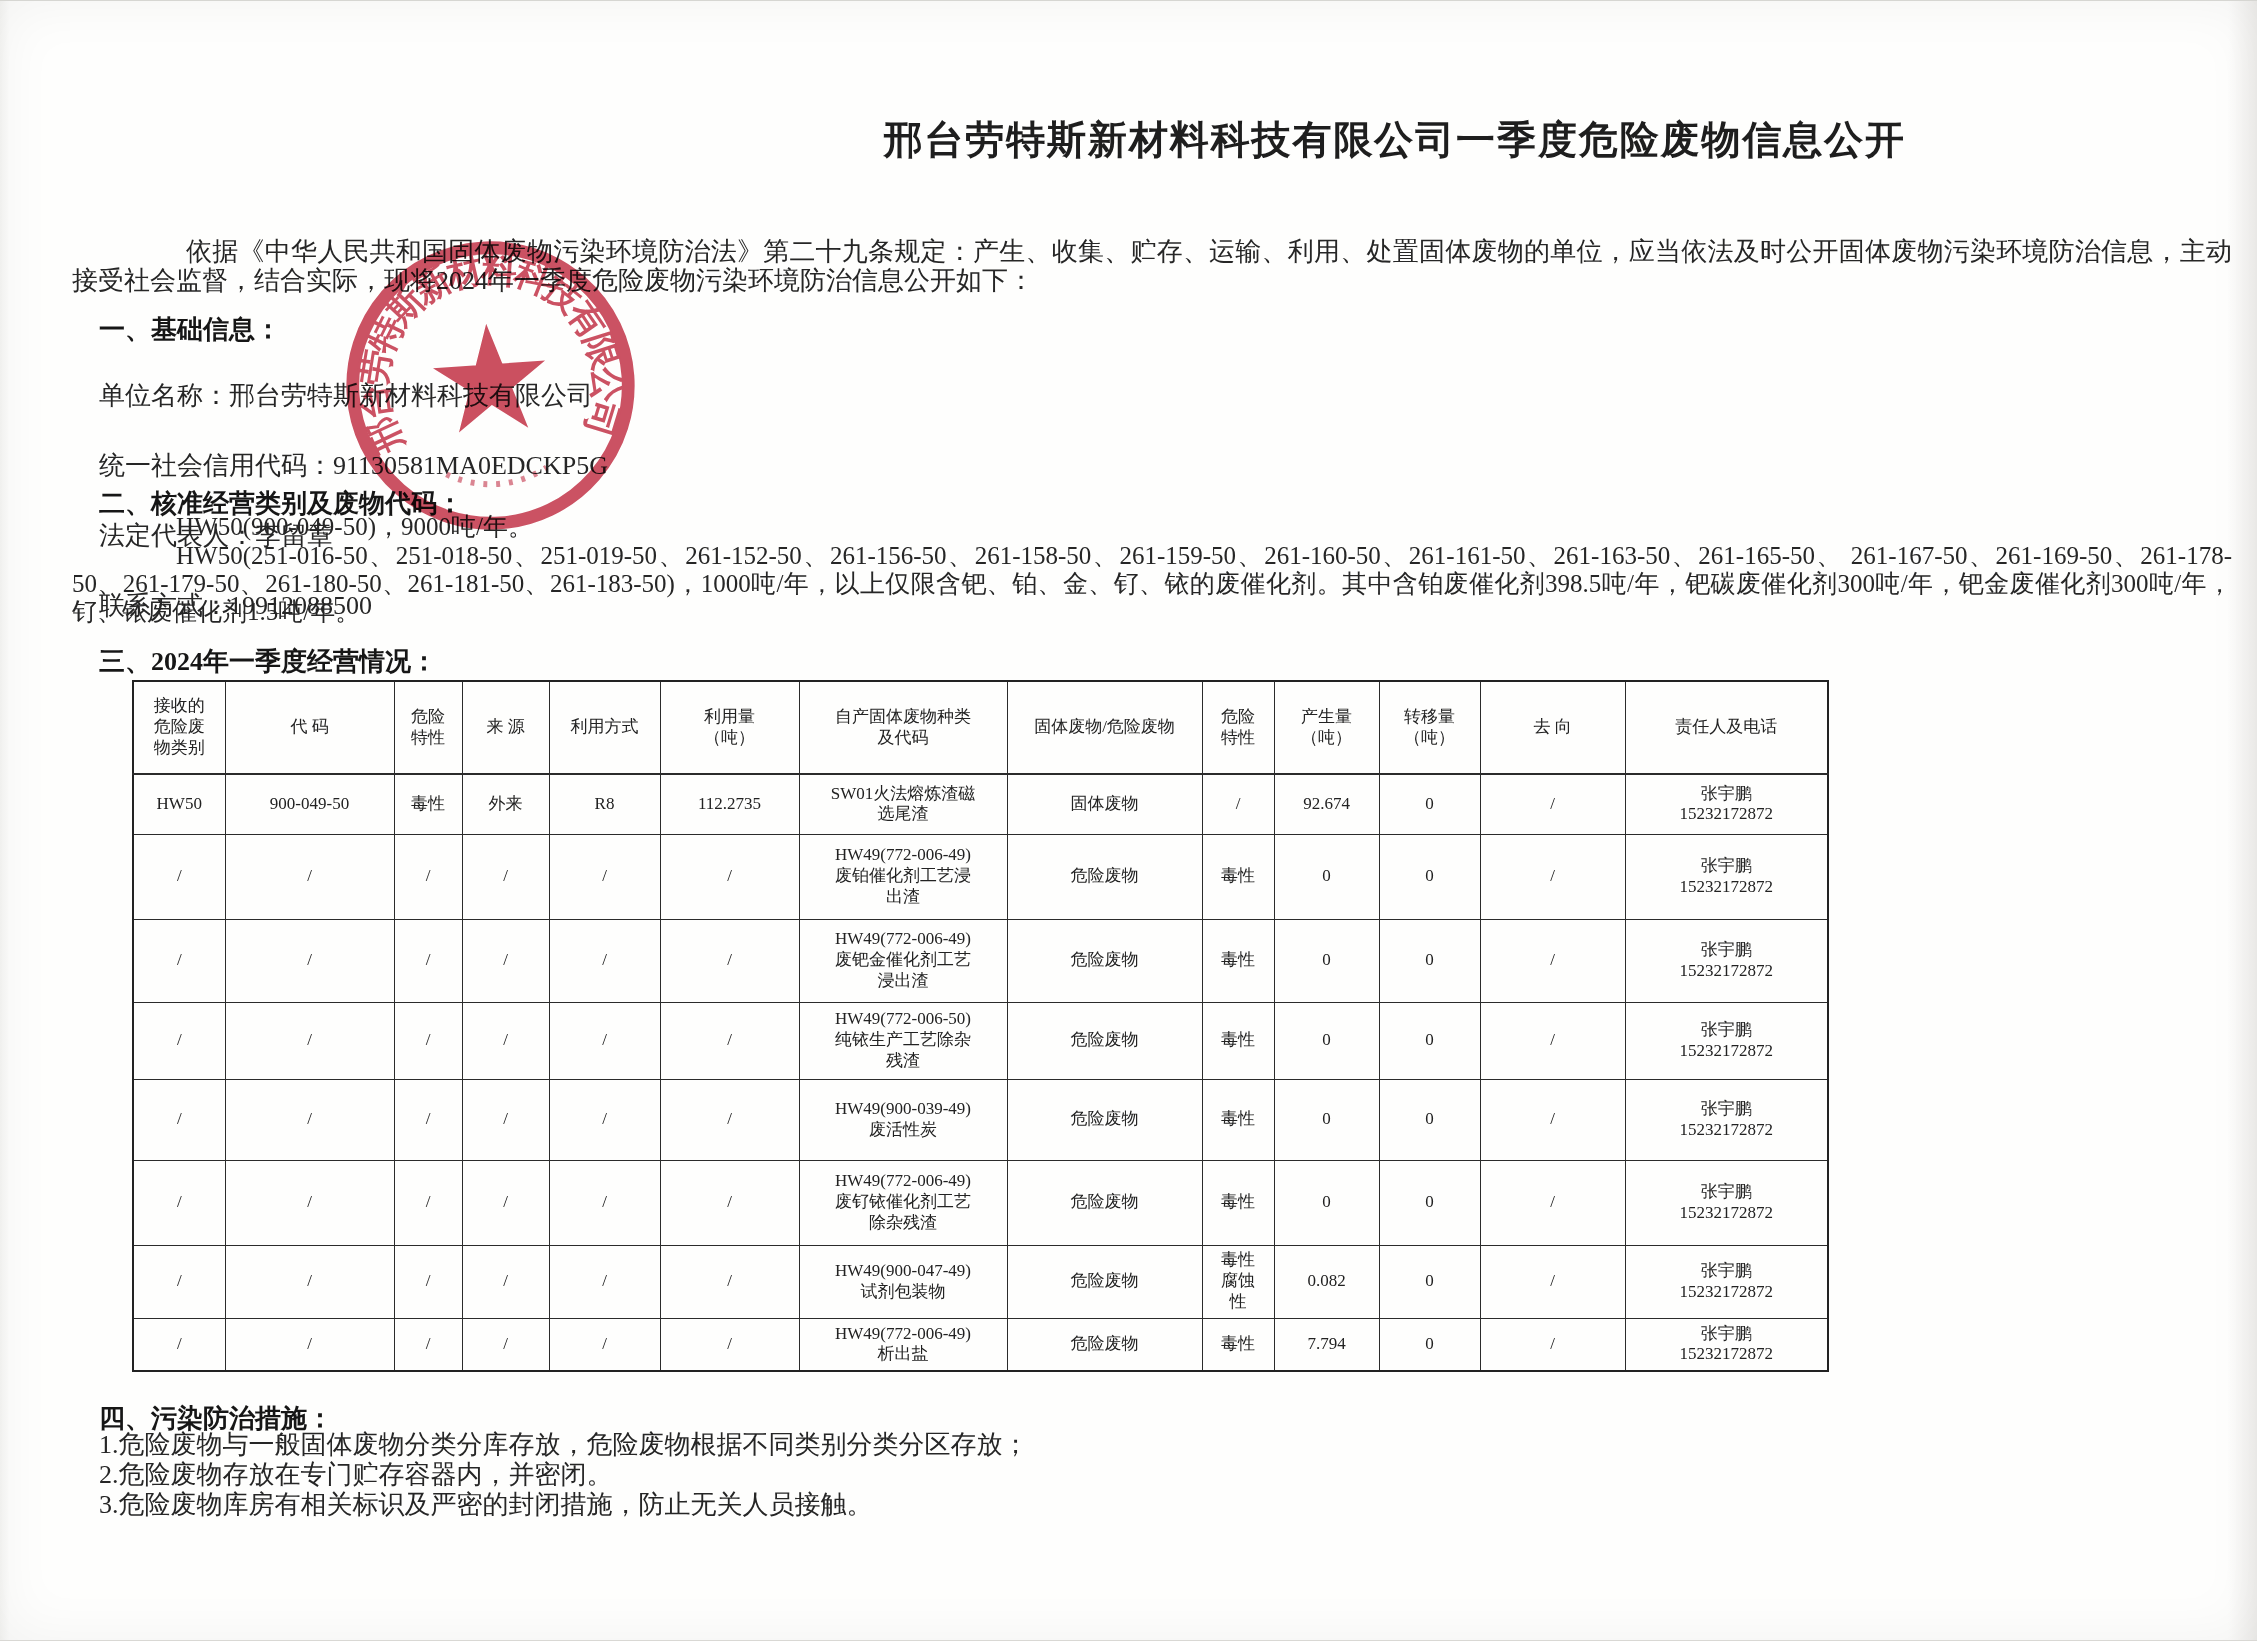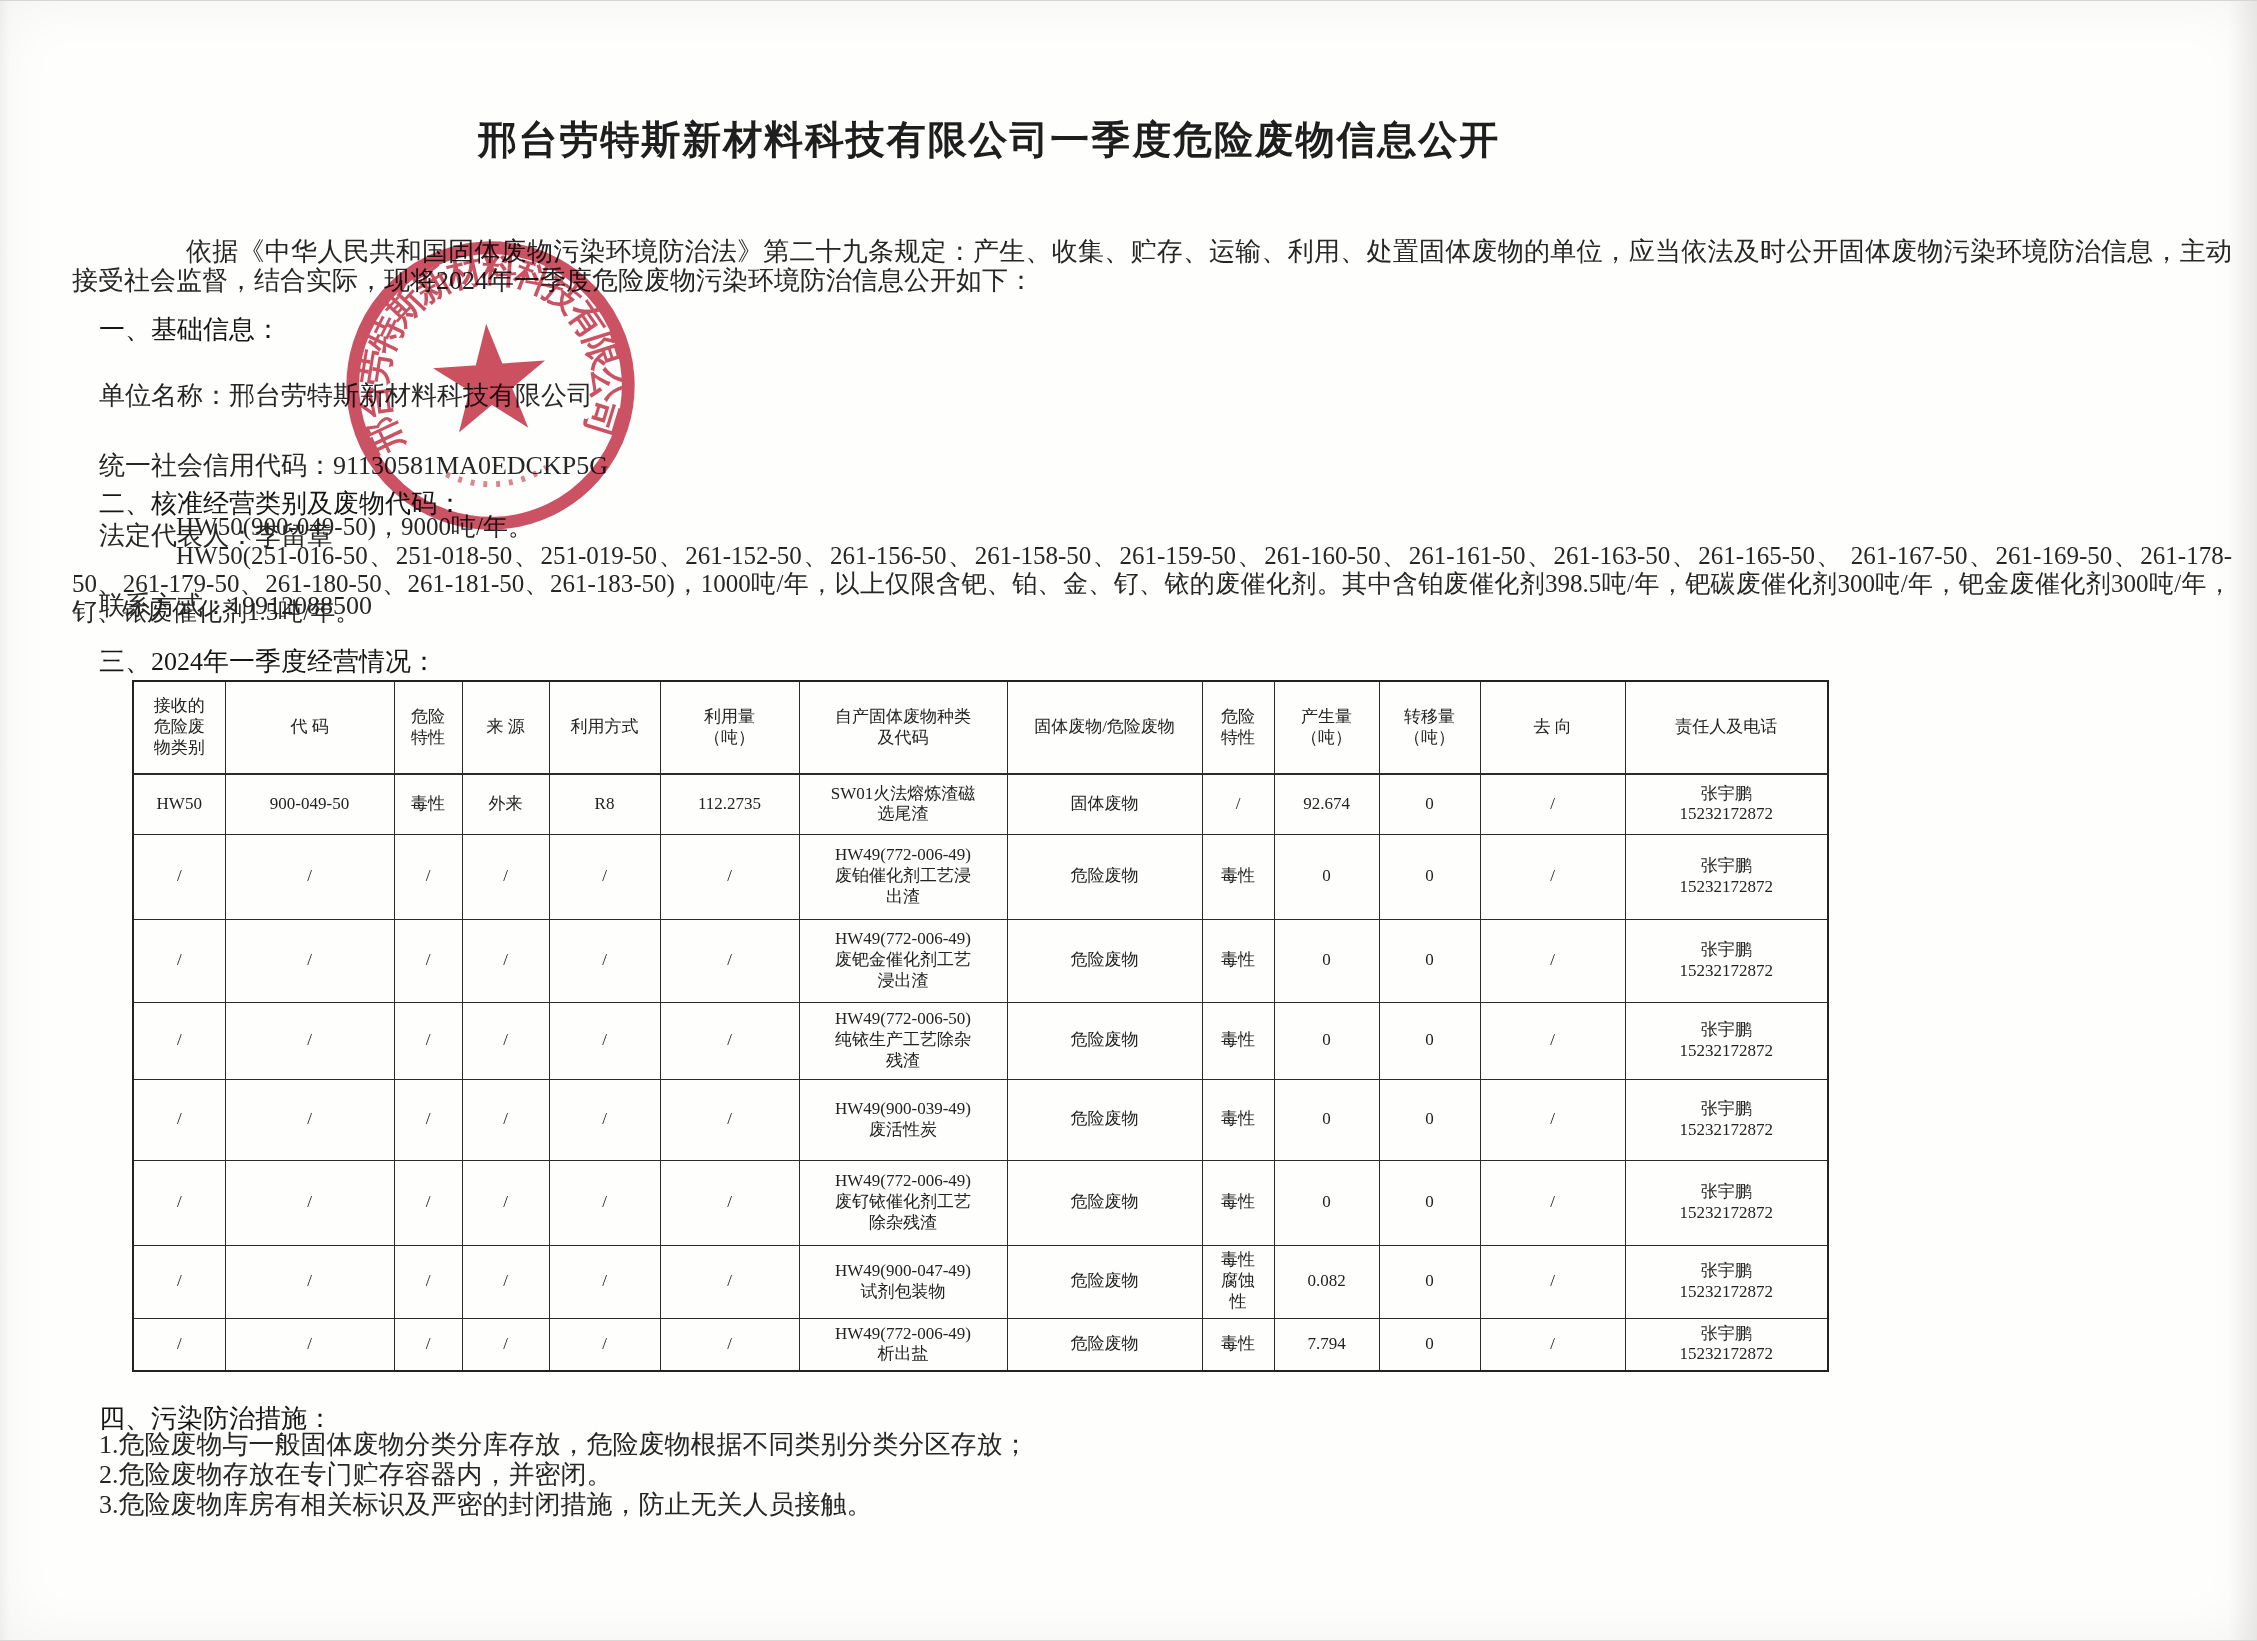--- a/index.html
+++ b/index.html
@@ -11,31 +11,31 @@
     box-shadow:inset 0 0 58px rgba(0,0,0,0.05);
     border-top:1.9px solid #d6d6d2;
     border-bottom:1.9px solid #d9d8d4;
     box-sizing:border-box;
     overflow:hidden;
     font-family:"Liberation Serif", serif;
     color:#262626;
   }
   .doc-title{
     position:absolute;top:112px;left:72px;width:1834px;
-    text-align:center;font-size:39px;font-weight:bold;color:#1e1e1e;
+    text-align:right;font-size:39px;font-weight:bold;color:#1e1e1e;
     letter-spacing:1.9px;
   }
   .intro{
     position:absolute;top:210px;left:72px;width:2160px;
     font-size:26px;line-height:29px;text-indent:114px;
     text-align:justify;
   }
   .sec-heading{
     position:absolute;left:99px;
-    font-size:26px;font-weight:normal;color:#161616;
+    font-size:26px;font-weight:bold;color:#161616;
   }
   .info-block{position:absolute;top:342px;left:99px;font-size:26px;}
   .info-block .line{line-height:34px;margin-top:36px;}
   .sec2-block{position:absolute;top:512px;left:72px;width:2160px;font-size:25px;}
   .sec2-block p{margin:0;line-height:28px;text-indent:104px;text-align:justify;}
   .sec2-block p + p{margin-top:1px;}
   .ops-table{
     position:absolute;top:679px;left:132px;
     border-collapse:collapse;table-layout:fixed;
     font-size:17px;line-height:1.22;color:#222;

